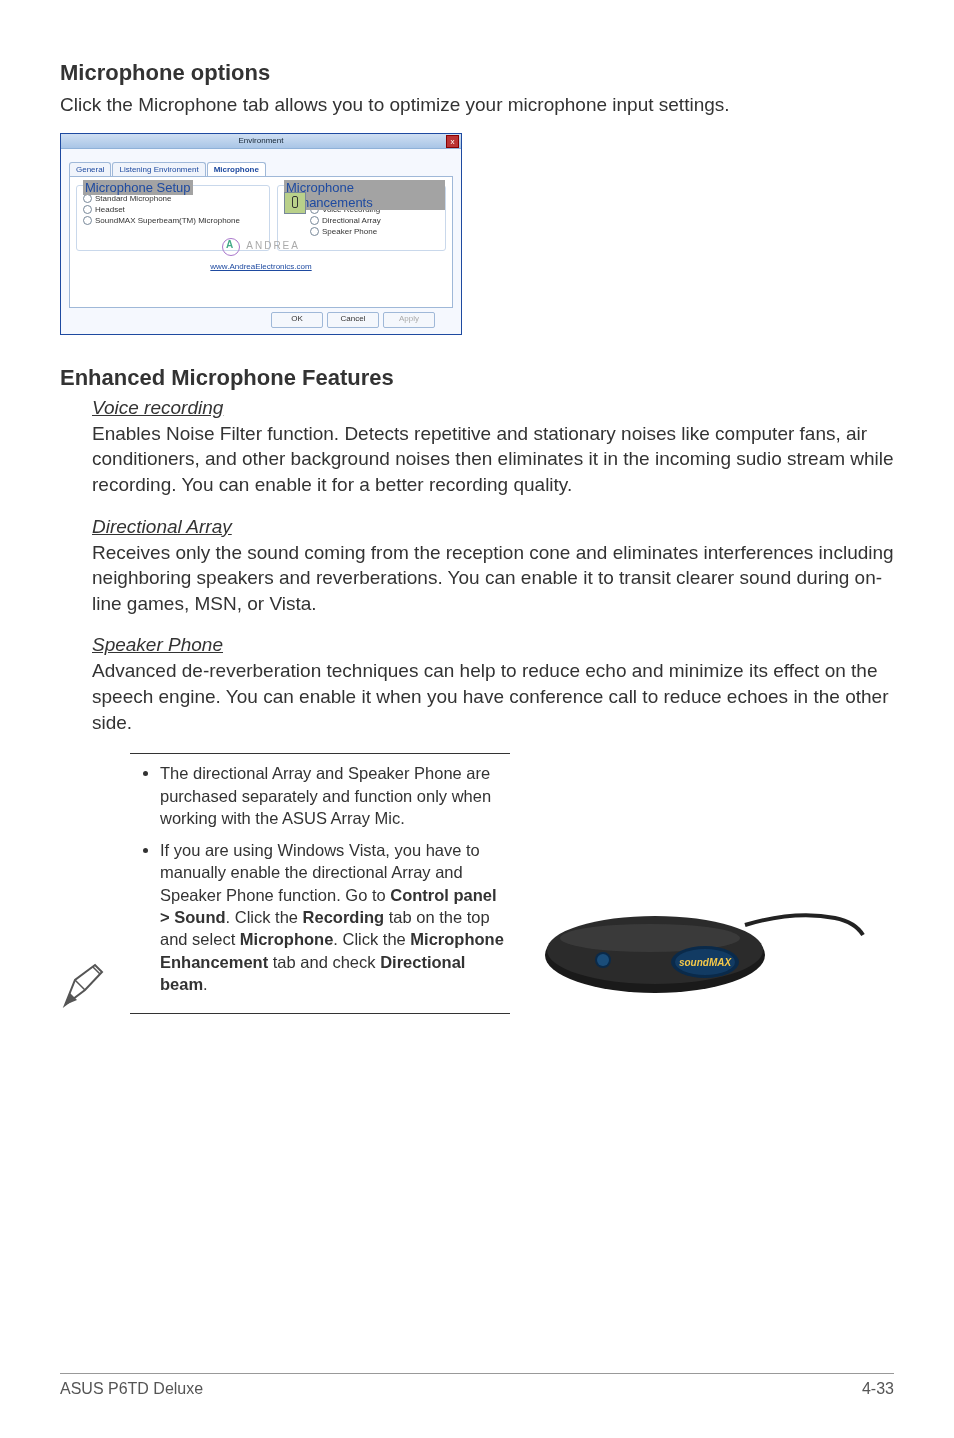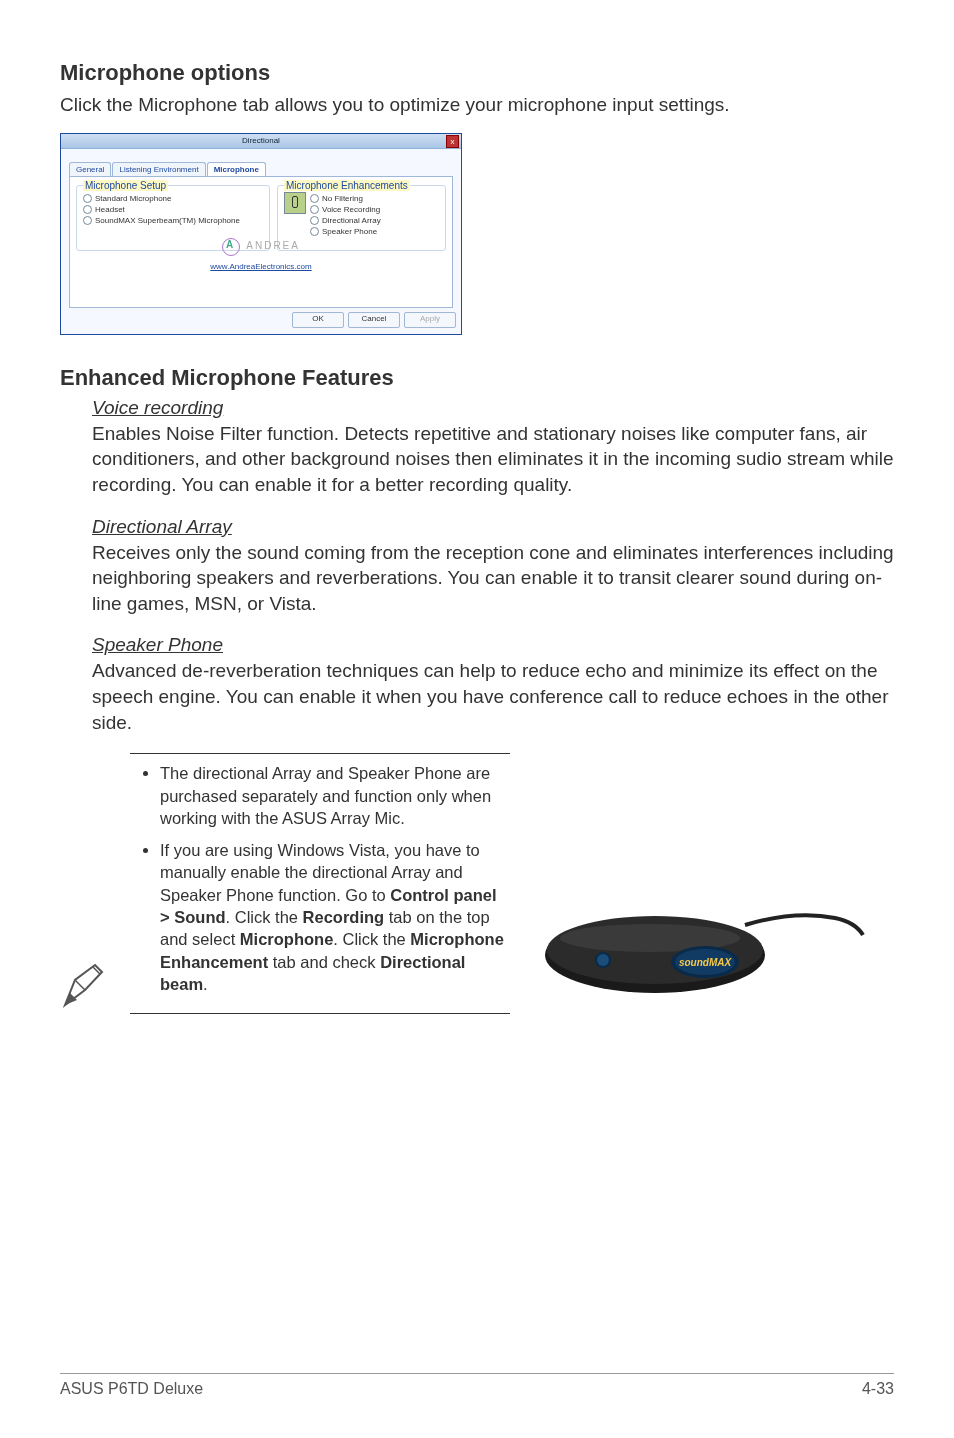--- a/index.html
+++ b/index.html
@@ -134,36 +134,36 @@
   .fieldset {
     position:absolute;
     border:1px solid #c9d8eb;
     border-radius:3px;
     padding:6px;
     font-size:8px;
   }
   .fieldset .legend {
     position:absolute;
     top:-6px;left:6px;
-    background:#fef9c3;
+    background:#a3a3a3;
     padding:0 2px;
     color:#1e4aa0;
-    font-size:10px;
+    font-size:13px;
   }
   .radio-row { display:flex; align-items:center; margin:2px 0; color:#333;}
   .radio-dot {
     width:7px;height:7px;border:1px solid #789;border-radius:50%;
     margin-right:3px;display:inline-block;background:#fff;
   }
   .logo-area { position:absolute; bottom:36px; left:0; right:0; text-align:center;}
   .andrea-logo { font-size:10px; font-weight:normal; color:#aaa; letter-spacing:2px;}
   .andrea-circle { display:inline-block;width:16px;height:16px;border:1px solid #a7c;border-radius:50%;vertical-align:middle;margin-right:4px;position:relative;}
   .andrea-circle:after{content:"A";position:absolute;left:3px;top:0;color:#4a8;font-size:10px;font-weight:bold;}
   .link { color:#1e4aa0; text-decoration:underline; font-size:8px; display:block; margin-top:6px;}
-  .btnrow { position:absolute; bottom:6px; right:5px; display:flex; gap:4px;align-items:center;}
+  .btnrow { position:absolute; bottom:6px; right:26px; display:flex; gap:4px;align-items:center;}
   .btn { width:50px;height:14px;border:1px solid #9fb8d8;background:#f4f7fc;border-radius:2px;font-size:8px;text-align:center;line-height:12px;color:#333;}
   .btn.disabled { color:#aaa;}
   .mic-icon { width:20px;height:20px;background:#b9d08a;border:1px solid #789;display:inline-block;vertical-align:top;margin-right:4px;position:relative;}
   .mic-icon:after{content:"";position:absolute;left:7px;top:3px;width:4px;height:10px;border:1px solid #333;border-radius:2px;}
   .footer {
     position: absolute;
     bottom: 40px;
     left: 60px;
     right: 60px;
     border-top: 1px solid #999;
@@ -177,21 +177,21 @@
 </head>
 <body>
 
 <div class="page">
 
   <h2 class="section-heading">Microphone options</h2>
   <p class="body-text">Click the Microphone tab allows you to optimize your microphone input settings.</p>
 
   <div class="screenshot">
     <div class="titlebar">
-      <span>Directional</span>
+      <span>Environment</span>
       <span class="close-x">x</span>
     </div>
     <div class="tabs">
       <div class="tab">General</div>
       <div class="tab">Listening Environment</div>
       <div class="tab active">Microphone</div>
     </div>
     <div class="tabcontent">
       <div class="fieldset" style="left:6px;top:8px;width:180px;height:52px;">
         <span class="legend">Microphone Setup</span>

